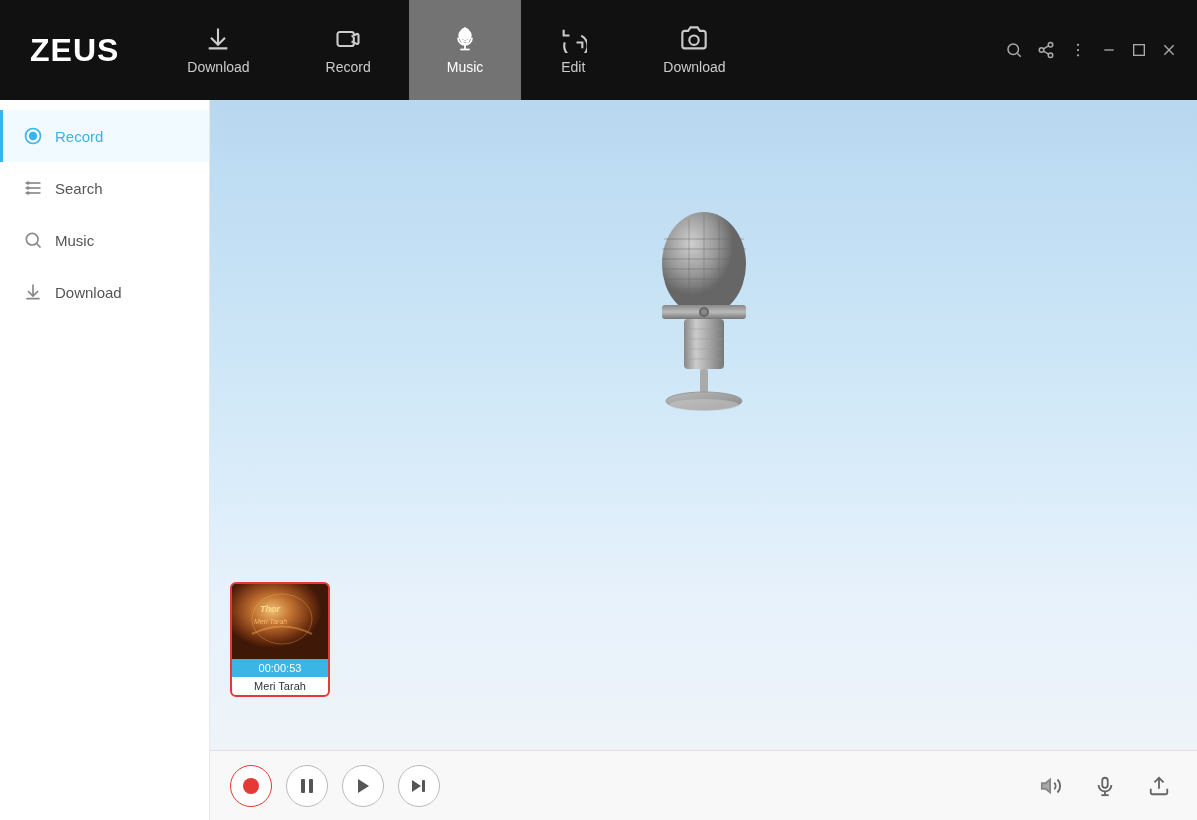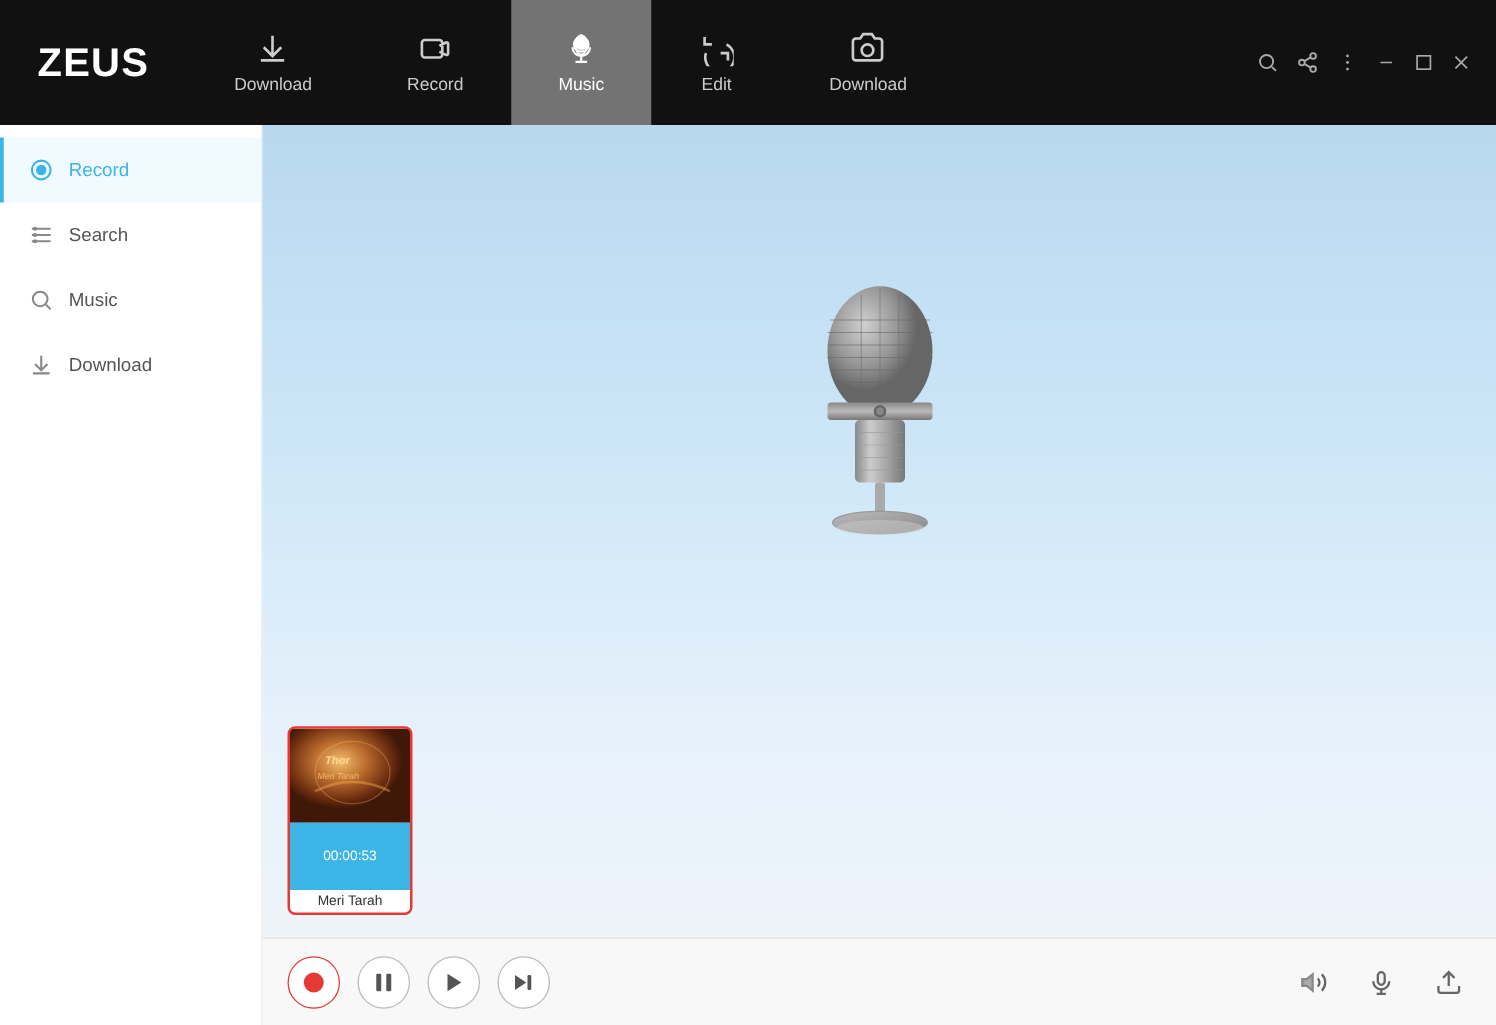--- a/index.html
+++ b/index.html
@@ -92,20 +92,21 @@
     }
     .sidebar-item svg { width: 20px; height: 20px; flex-shrink: 0; }
 
     
     .content-area {
       flex: 1;
       display: flex;
       flex-direction: column;
       background: linear-gradient(180deg, #b8d8f0 0%, #d0e8f8 40%, #e8f2fb 70%, #f0f4f8 100%);
       position: relative;
+      gap: 35px;
     }
 
     
     .mic-area {
       flex: 1;
       display: flex;
       align-items: center;
       justify-content: center;
       position: relative;
     }
@@ -153,21 +154,21 @@
       height: 100%;
       background:
         radial-gradient(ellipse at 30% 30%, rgba(255,200,100,0.4) 0%, transparent 60%),
         linear-gradient(135deg, rgba(180,100,50,0.5) 0%, transparent 50%);
     }
     .track-time-bar {
       background: #3ab5e5;
       color: #fff;
       font-size: 11px;
       text-align: center;
-      padding: 21px 0;
+      padding: 3px 0;
       font-weight: 500;
     }
     .track-title {
       font-size: 11px;
       text-align: center;
       padding: 3px 4px;
       color: #333;
       white-space: nowrap;
       overflow: hidden;
       text-overflow: ellipsis;

